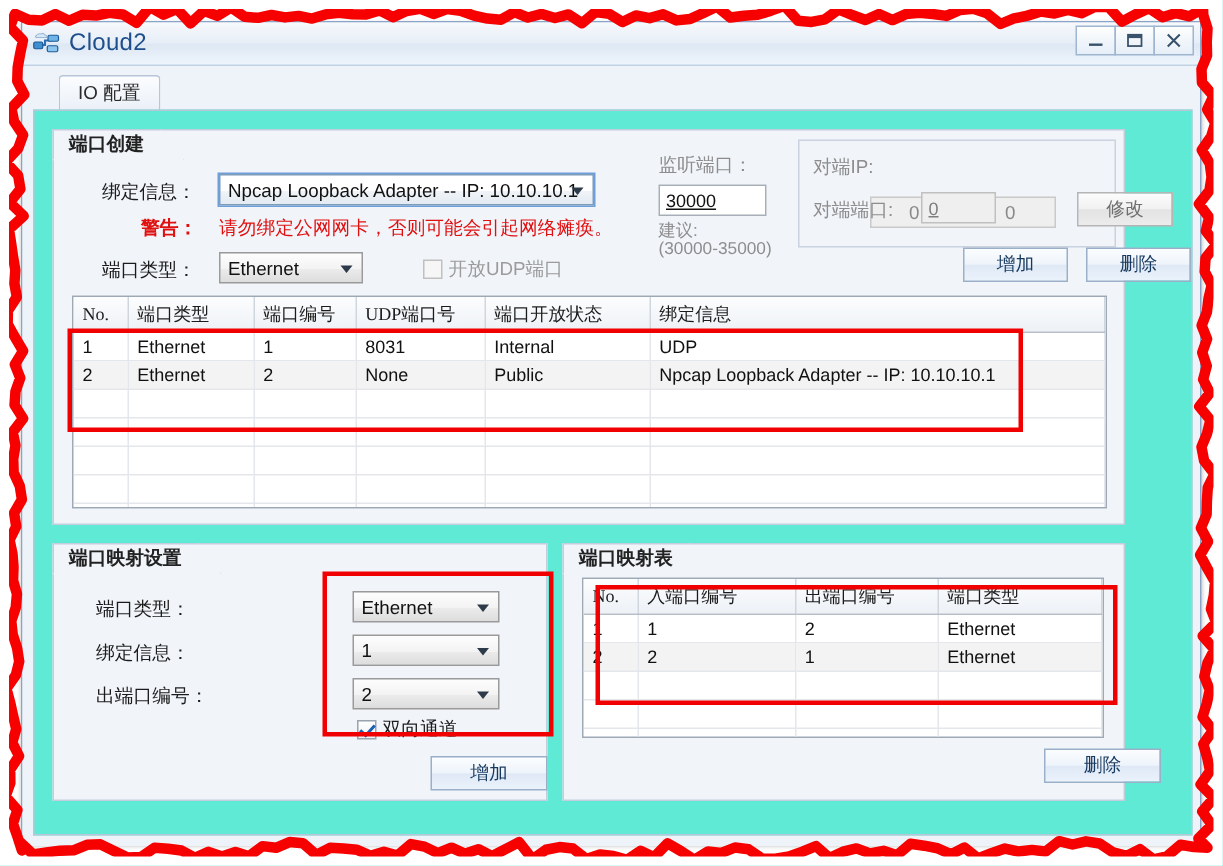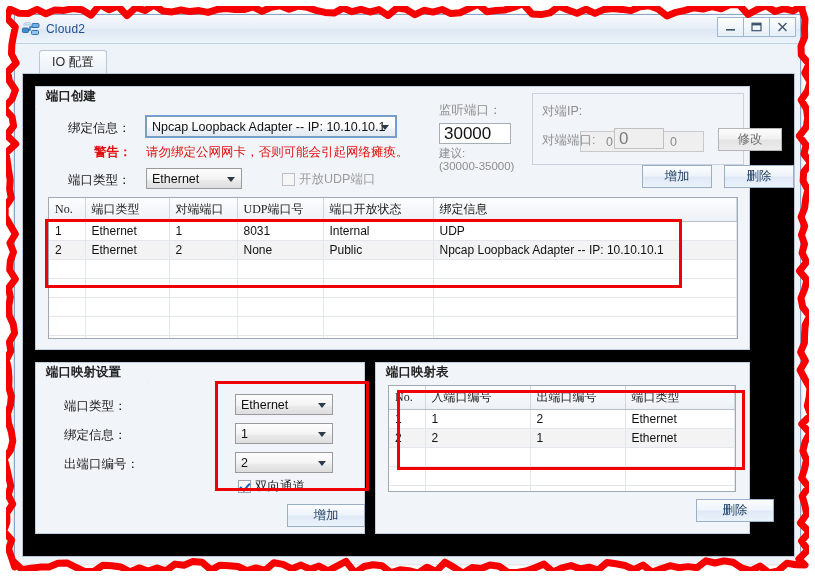--- a/index.html
+++ b/index.html
@@ -39,21 +39,21 @@
     background: linear-gradient(to bottom, #f6f9fc 0%, #e7eef7 48%, #dde8f4 52%, #eef4fb 100%);
     border-bottom: 1px solid #c2d2e6;
     display: flex; align-items: center;
   }
   .title-icon {
     width: 18px; height: 16px;
     margin-left: 7px; margin-right: 6px;
     position: relative;
   }
   .title-text {
-    font-size: 12px;
+    font-size: 16px;
     color: #1f4e8c;
     letter-spacing: .2px;
   }
   .win-btns {
     position: absolute; right: 4px; top: 2px;
     display: flex; gap: 0;
   }
   .win-btn {
     width: 27px; height: 20px;
     border: 1px solid #9fb6d0;
@@ -91,21 +91,21 @@
     border-bottom: none;
     border-radius: 3px 3px 0 0;
     display: flex; align-items: center; justify-content: center;
     font-size: 12.5px; color: #2a2a2a;
     box-sizing: border-box;
   }
   .tabpage {
     position: absolute;
     left: 7px; top: 29px;
     width: 773px; height: 484px;
-    background: #000000;
+    background: #5eead4;
     border: 1px solid #b8c6d8;
     box-sizing: border-box;
   }
 
   
   .group {
     position: absolute;
     background: #f1f5fa;
     border: 1px solid #c3cedd;
     box-sizing: border-box;
@@ -161,24 +161,25 @@
     border-top: 5px solid #2c3a4a;
   }
   .combo.hl { outline: 1px solid #6f9fd8; }
 
   .txtbox {
     position: absolute;
     height: 21px;
     background: #ffffff;
     border: 1px solid #a6aeb8;
     box-sizing: border-box;
-    font-size: 17px;
+    font-size: 12px;
     color: #111;
     display: flex; align-items: center;
     padding-left: 4px;
+    text-decoration: underline;
   }
   .txtbox.disabled {
     background: #efefef;
     border: 1px solid #c0c0c0;
     color: #7d7d7d;
   }
   .ipbox {
     position: absolute;
     height: 21px;
     background: #efefef;
@@ -391,21 +392,21 @@
                   <col style="width:84px">
                   <col style="width:68px">
                 <col style="width:86px">
                   <col style="width:110px">
                   <col>
               </colgroup>
               <thead>
                   <tr id="port-head">
                     <th>No.</th>
                     <th>端口类型</th>
-                    <th>对端端口</th>
+                    <th>端口编号</th>
                     <th>UDP端口号</th>
                     <th>端口开放状态</th>
                     <th>绑定信息</th>
                   </tr>
                 </thead>
               <tbody id="port-body">
                   <tr>
                     <td>1</td>
                     <td>Ethernet</td>
                     <td>1</td>

